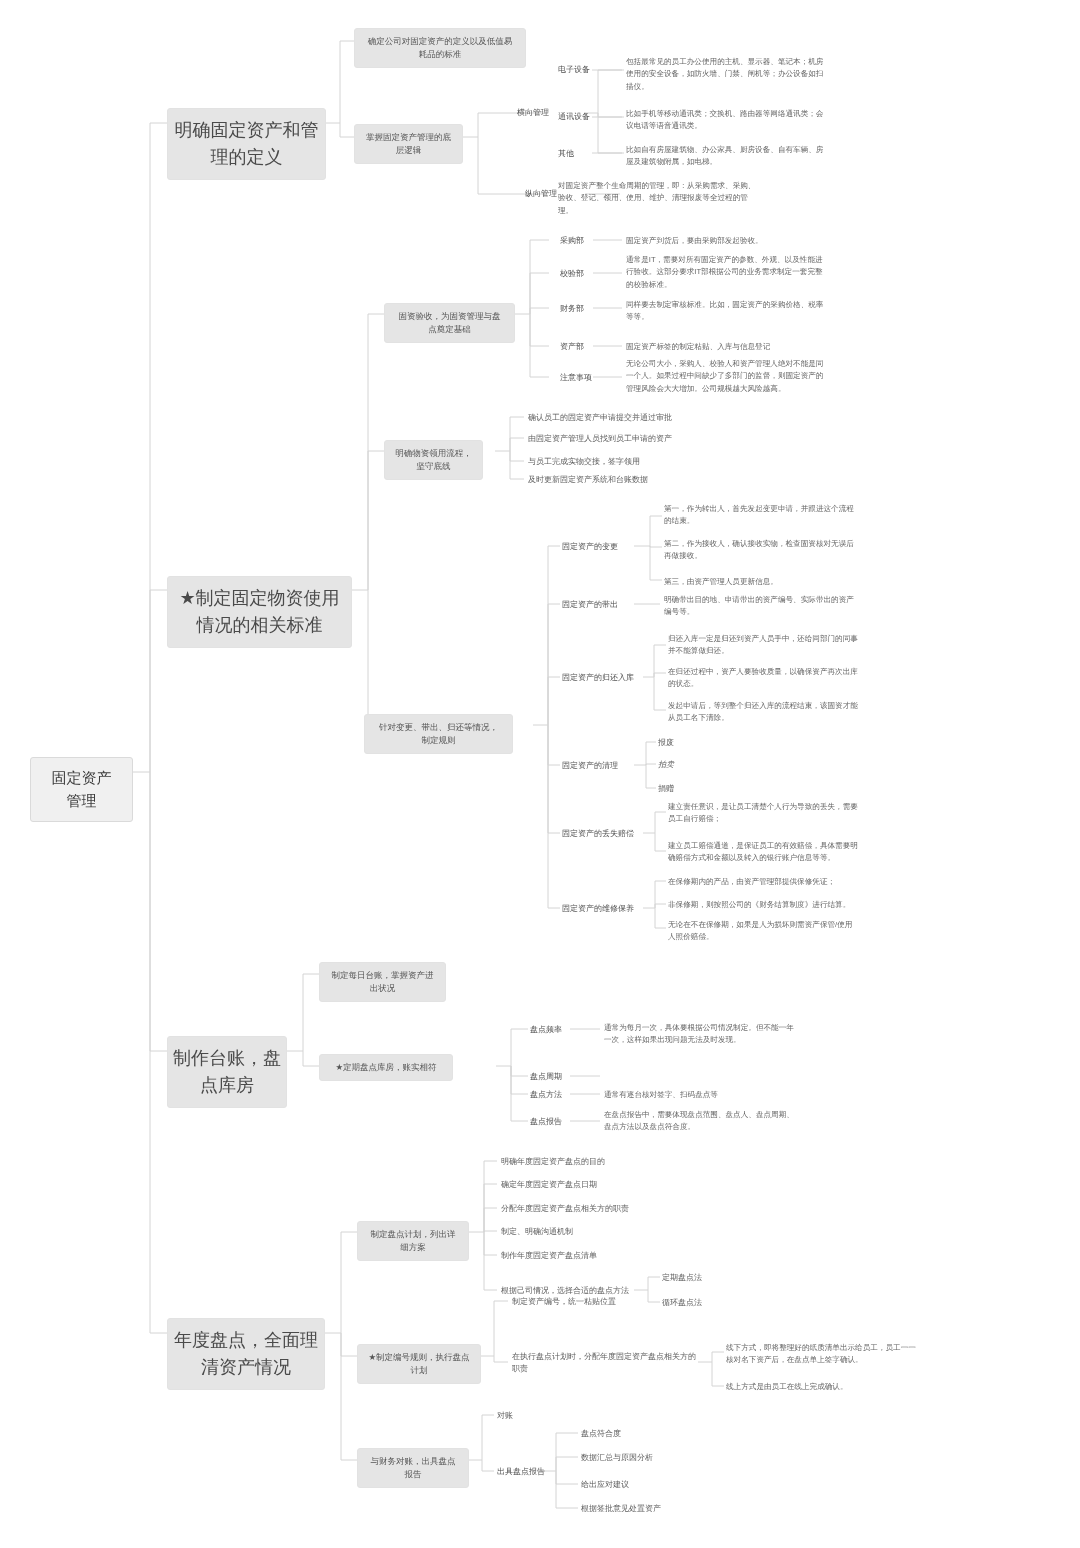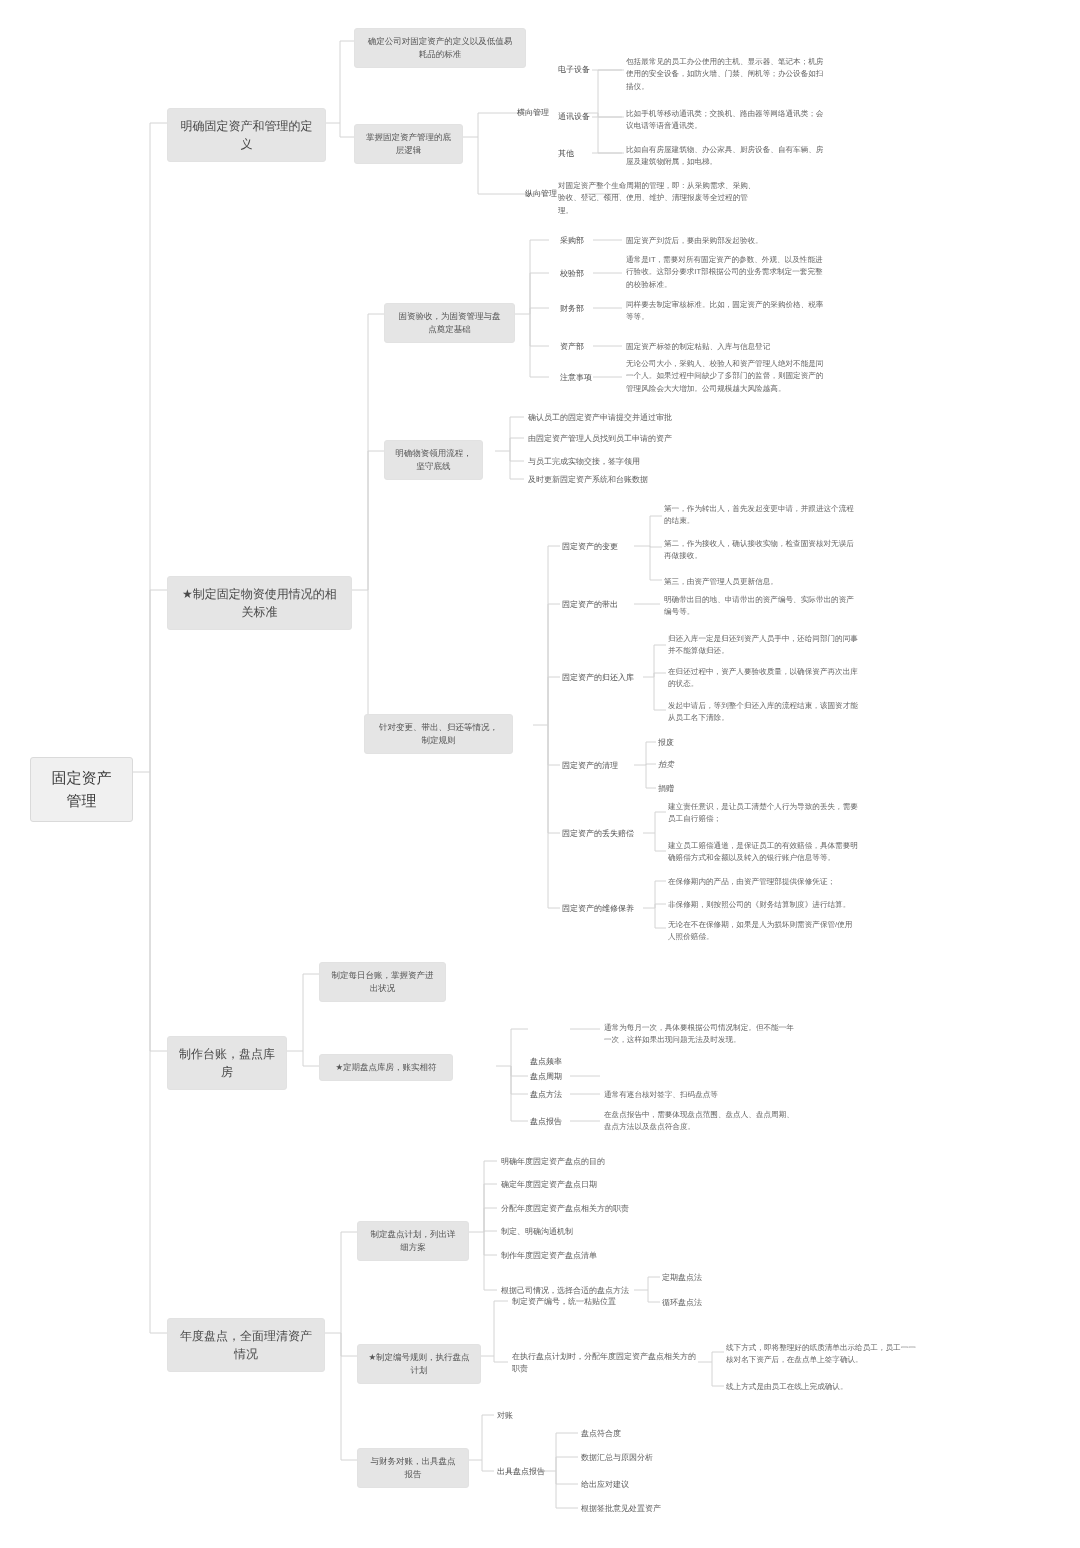--- a/index.html
+++ b/index.html
@@ -39,22 +39,22 @@
   .node.root {
     background: #f0f0f0;
     border: 1px solid #dadada;
     border-radius: 3px;
     color: #3d3d3d;
     font-size: 15px;
     padding: 9px 14px;
     text-align: center;
   }
   .node.lv1 {
-    font-size: 12px;
-    padding: 8px 9px;
+    font-size: 18px;
+    padding: 8px 3px;
     color: #4a4a4a;
     text-align: center;
   }
   .node.lv2 {
     font-size: 8.5px;
     padding: 6px 10px;
     color: #555;
     text-align: center;
   }
   .node.plain {
@@ -242,21 +242,21 @@
   <div class="node plain lbl" style="left:562px; top:903px; width:84px;">固定资产的维修保养</div>
   <div class="node para" style="left:668px; top:876px; width:190px;">在保修期内的产品，由资产管理部提供保修凭证；</div>
   <div class="node para" style="left:668px; top:899px; width:190px;">非保修期，则按照公司的《财务结算制度》进行结算。</div>
   <div class="node para" style="left:668px; top:919px; width:190px;">无论在不在保修期，如果是人为损坏则需资产保管/使用人照价赔偿。</div>
 
   <div class="node boxed lv1" style="left:167px; top:1036px; width:120px;">制作台账，盘点库房</div>
 
   <div class="node boxed lv2" style="left:319px; top:962px; width:127px;">制定每日台账，掌握资产进出状况</div>
   <div class="node boxed lv2" style="left:319px; top:1054px; width:134px;">★定期盘点库房，账实相符</div>
 
-  <div class="node plain lbl" style="left:530px; top:1024px; width:50px;margin-top:32px;">盘点频率</div>
+  <div class="node plain lbl" style="left:530px; top:1024px; width:50px;">盘点频率</div>
   <div class="node para" style="left:604px; top:1022px; width:190px;">通常为每月一次，具体要根据公司情况制定。但不能一年一次，这样如果出现问题无法及时发现。</div>
 
   <div class="node plain lbl" style="left:530px; top:1071px; width:50px;">盘点周期</div>
 
   <div class="node plain lbl" style="left:530px; top:1089px; width:50px;">盘点方法</div>
   <div class="node para" style="left:604px; top:1089px; width:190px;">通常有逐台核对签字、扫码盘点等</div>
 
   <div class="node plain lbl" style="left:530px; top:1116px; width:50px;">盘点报告</div>
   <div class="node para" style="left:604px; top:1109px; width:190px;">在盘点报告中，需要体现盘点范围、盘点人、盘点周期、盘点方法以及盘点符合度。</div>
 

